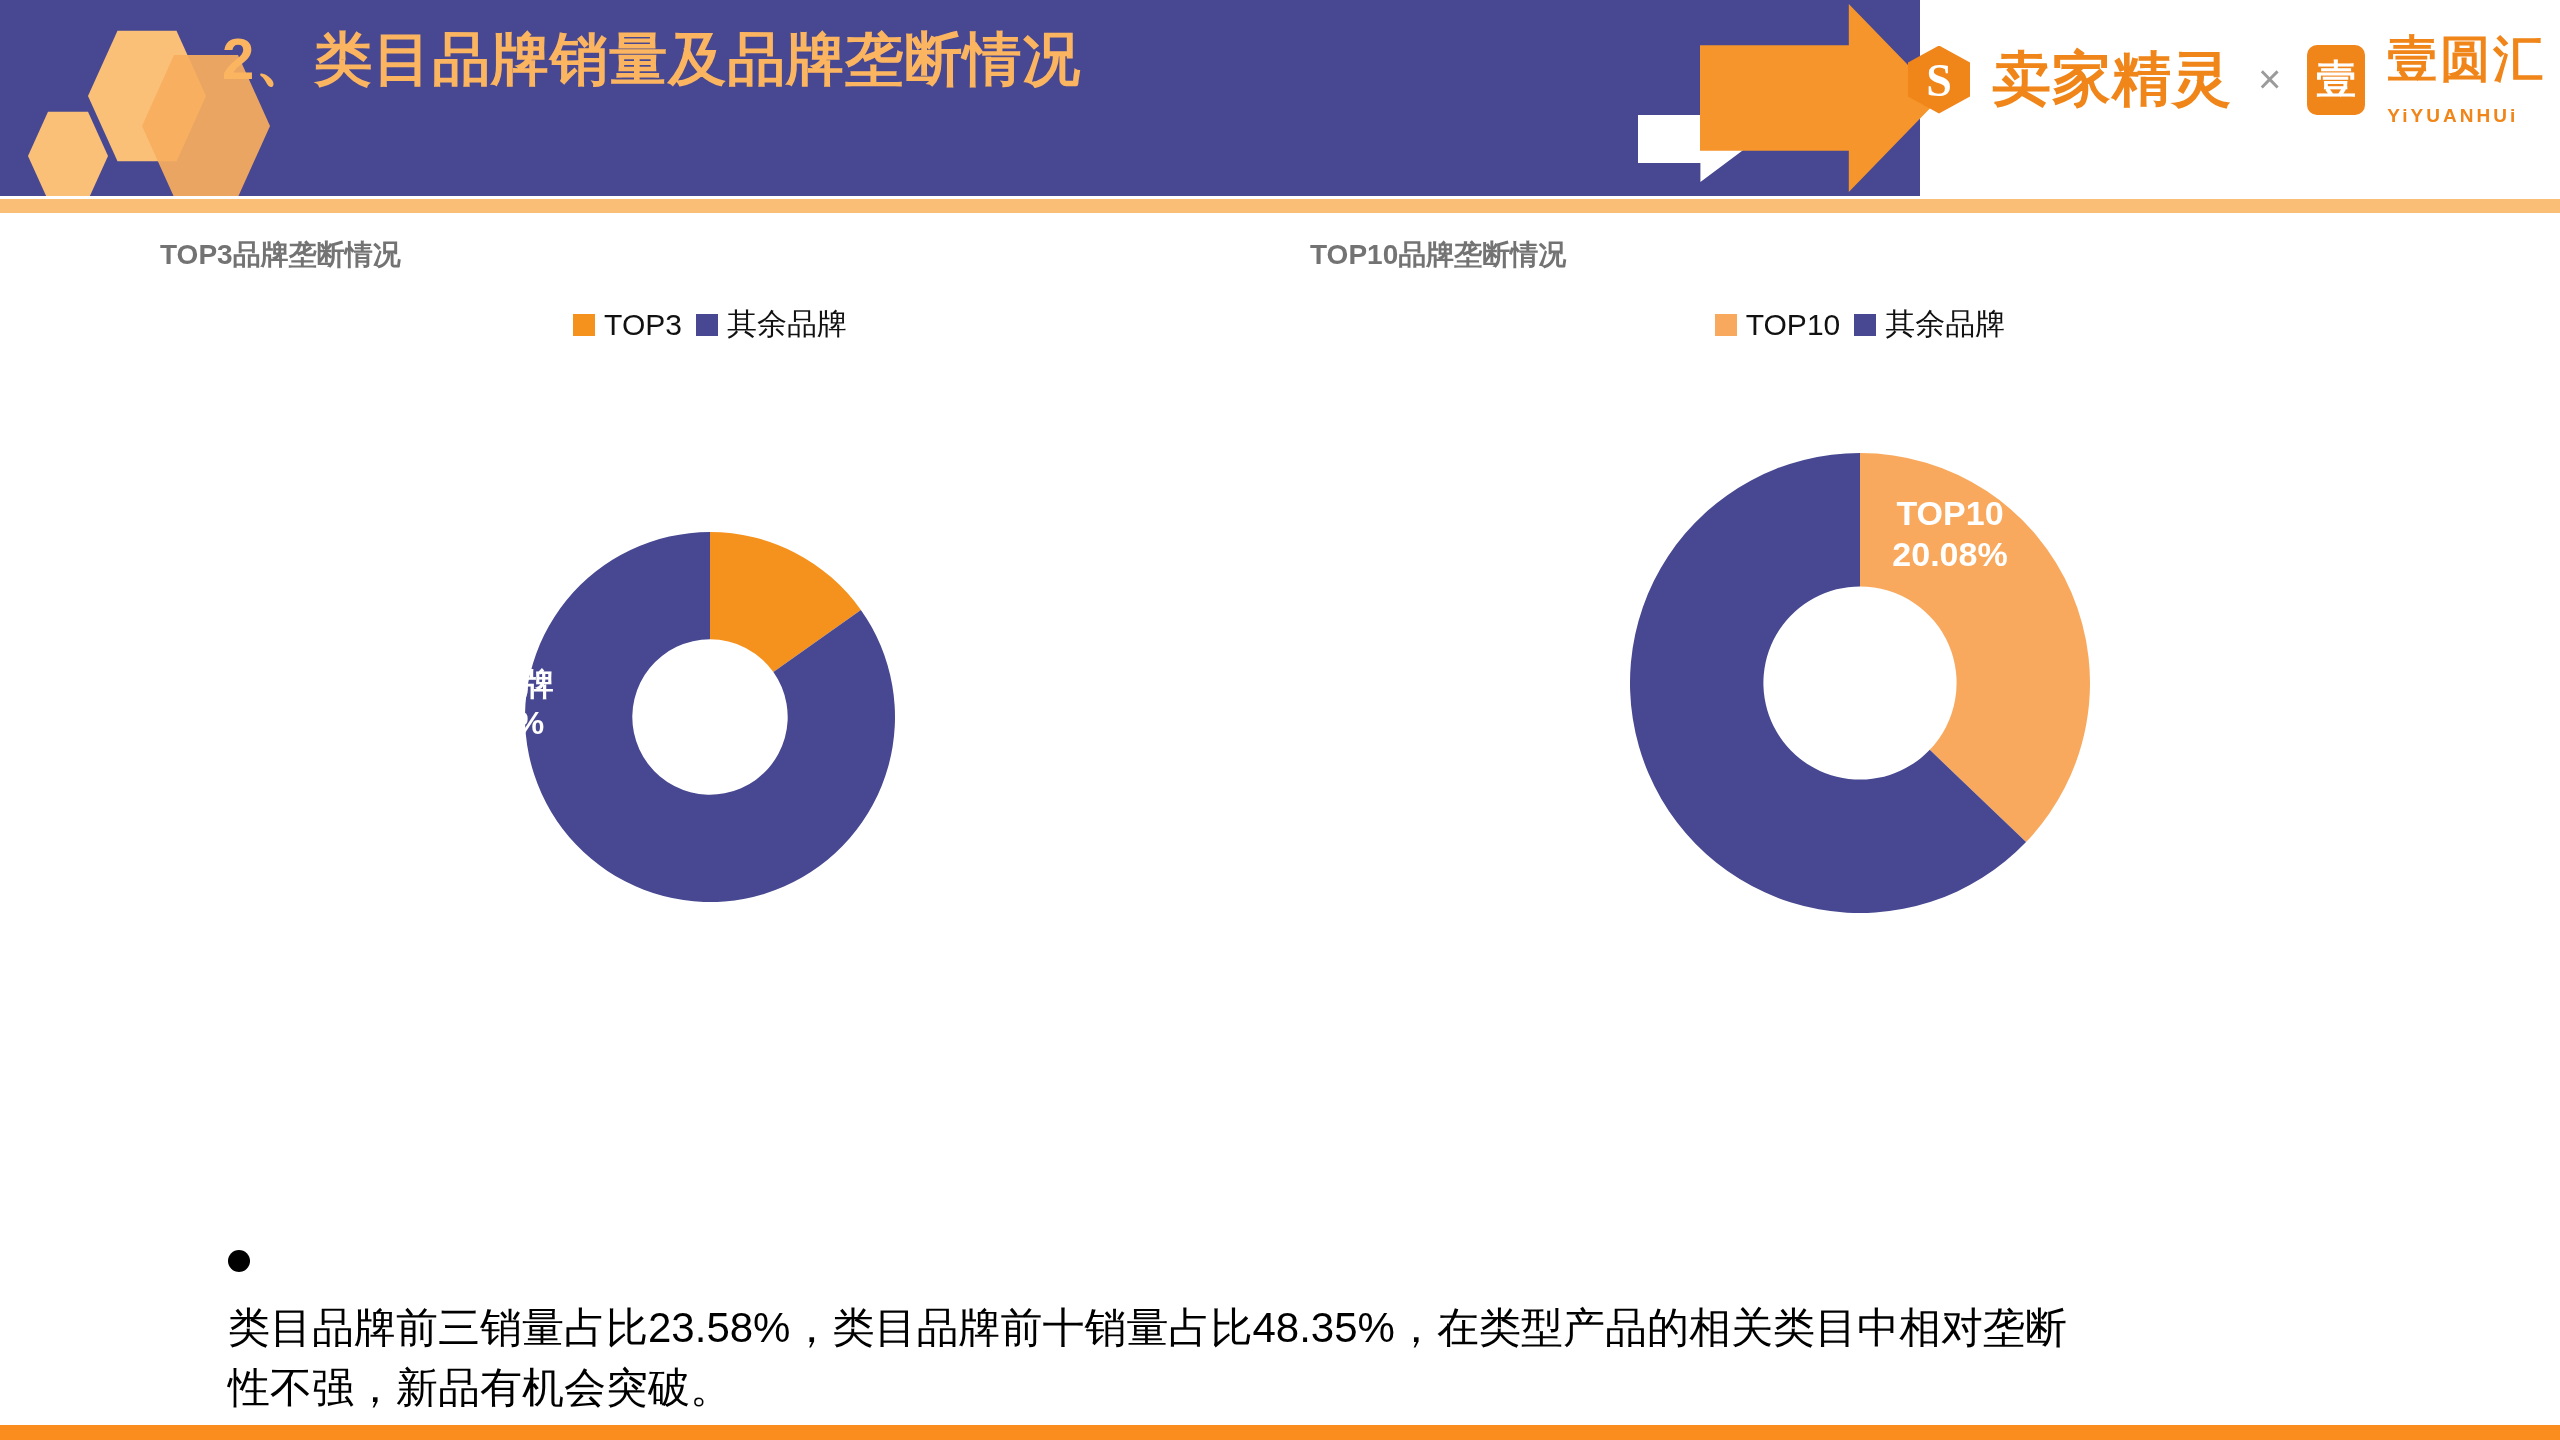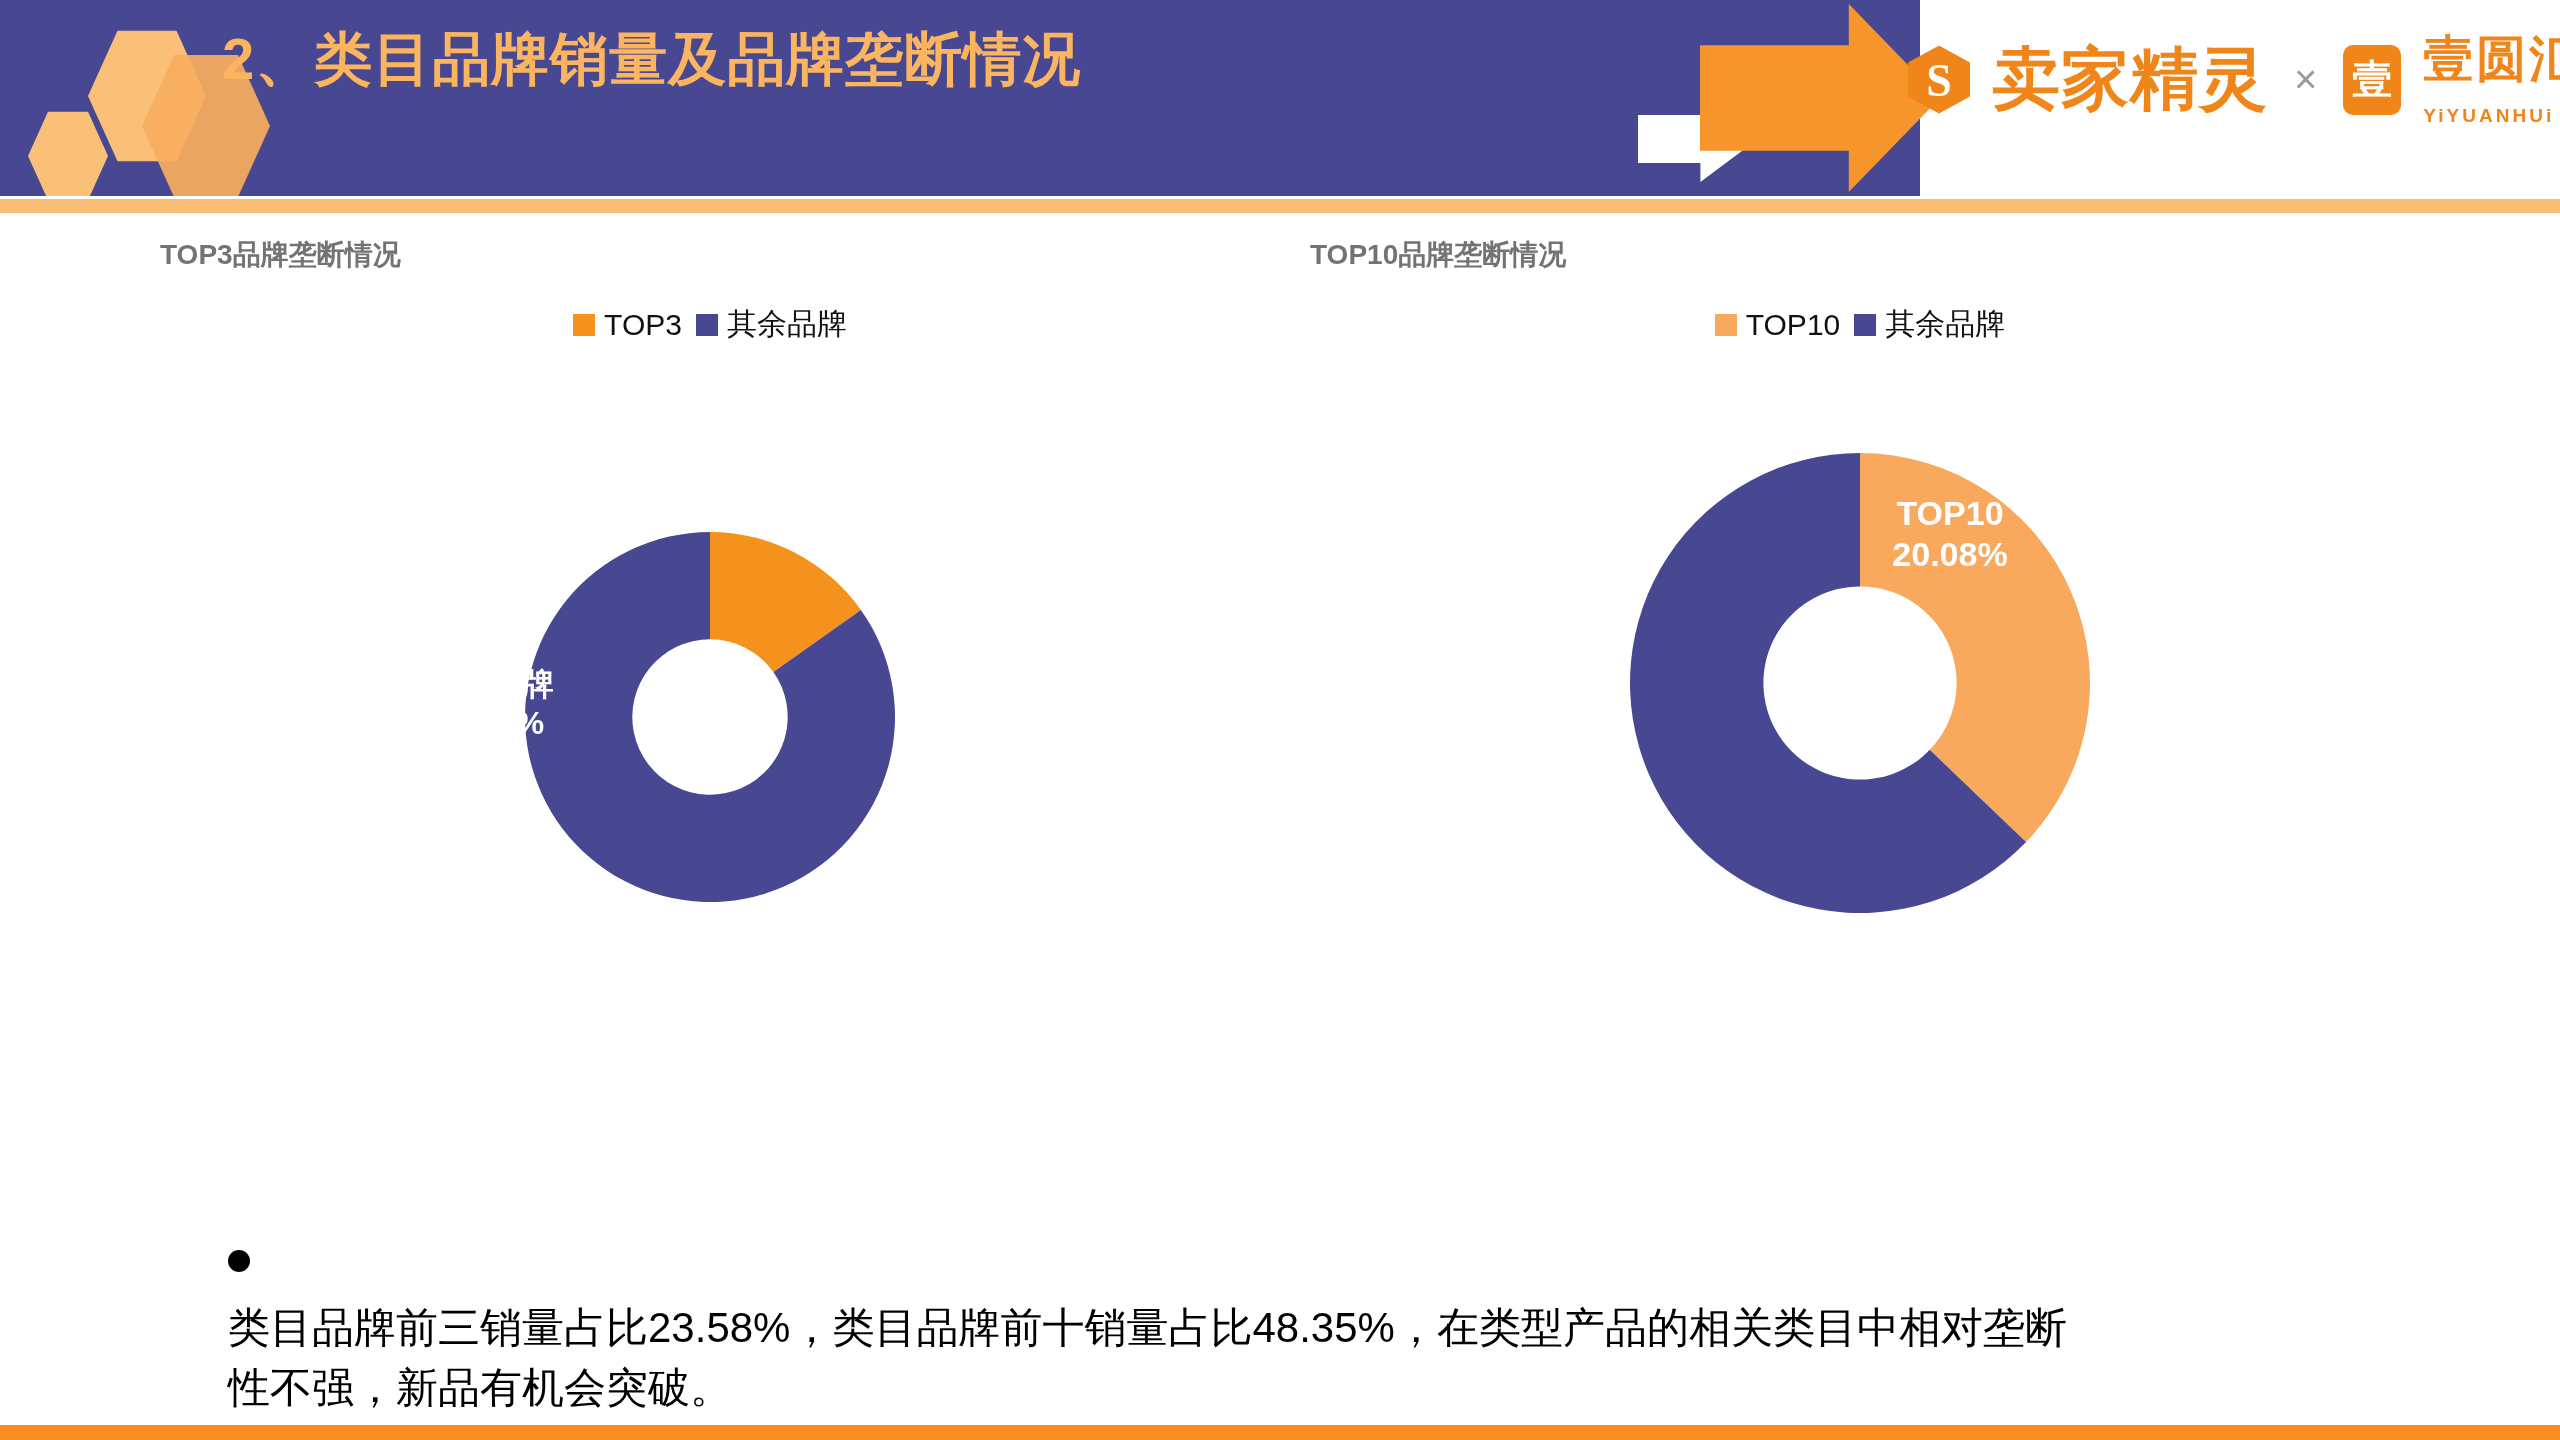--- a/index.html
+++ b/index.html
@@ -89,21 +89,21 @@
     position: absolute;
     left: 0; right: 0; top: 50%;
     transform: translateY(-50%);
     text-align: center;
     font-size: 46px;
     font-weight: 700;
     color: #ffffff;
     font-family: "Liberation Serif", serif;
   }
   .brand-name {
-    font-size: 68px;
+    font-size: 59px;
     font-weight: 700;
     color: #F08519;
     letter-spacing: 1px;
     white-space: nowrap;
   }
   .brand-x {
     font-size: 40px;
     color: #9b9b9b;
     font-weight: 400;
     margin: 0 4px;

